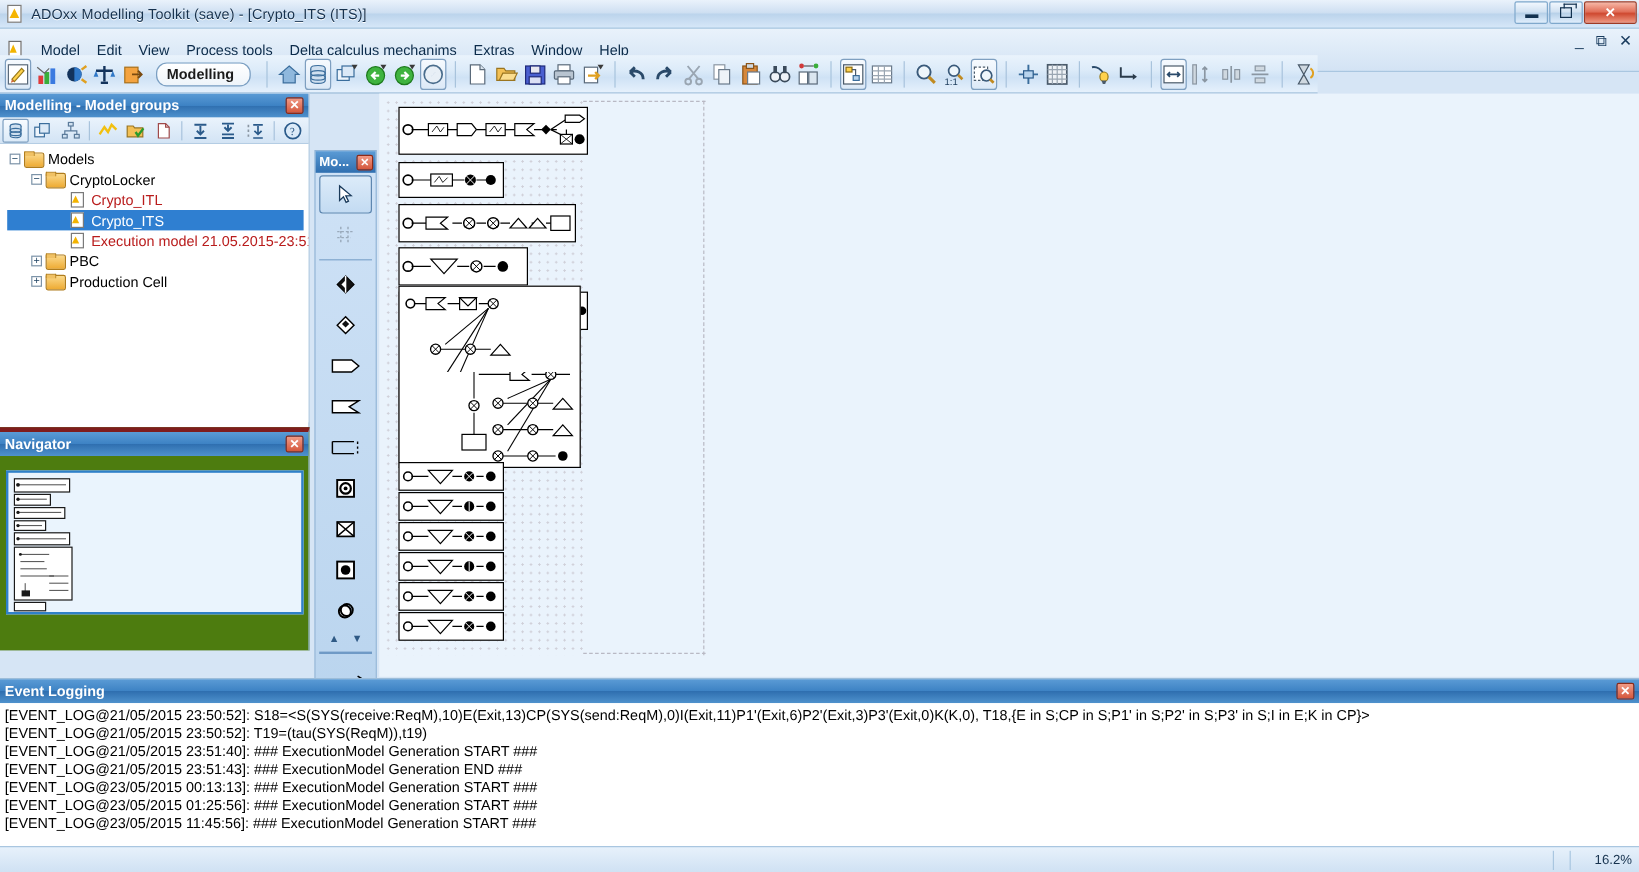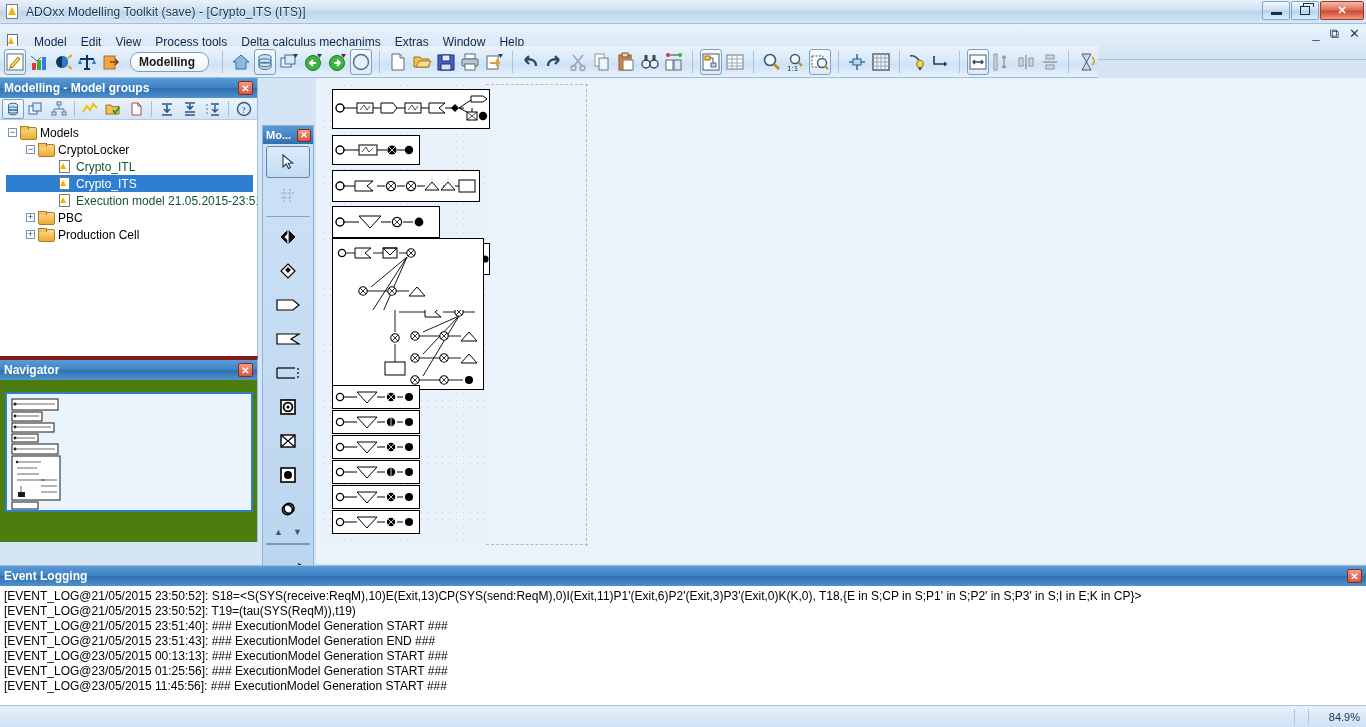--- a/index.html
+++ b/index.html
@@ -129,21 +129,21 @@
     background: linear-gradient(to bottom,#fbd98b,#eeab33); border:1px solid #b07d1d; border-radius:1px 2px 2px 2px;
   }
   .folder:after {
     content:''; position:absolute; left:0; top:0px; width:7px; height:3px;
     background:#f0c164; border:1px solid #b07d1d; border-bottom:none; border-radius:1px 1px 0 0;
   }
   .docicon { width: 14px; height: 14px; margin-right: 4px; flex:0 0 auto; position: relative; }
   .docicon .pg { position:absolute; left:1px; top:0; width:11px; height:13px; background:#fff; border:1px solid #7a7a7a; }
   .docicon .tri { position:absolute; left:2px; top:3px; width:0;height:0;
     border-left:3px solid transparent;border-right:3px solid transparent;border-bottom:6px solid #f3b300; }
-  .tlabel { color: #14532d; cursor: pointer; }
+  .tlabel { color: #b91c1c; cursor: pointer; }
   .tlabel.plain { color: #000; }
   .tnode.selected { background: #2f7fd1; }
   .tnode.selected .tlabel { color: #ffffff; }
   .hscroll {
     position: absolute; left: 0; bottom: 0; width: 258px; height: 18px;
     background: #f0f0f0; border-top: 1px solid #cfd9e2; display: flex; align-items: center;
   }
   .hs-arrow { width: 17px; height: 16px; display:flex; align-items:center; justify-content:center;
     color:#4a5a6a; font-size:9px; cursor:pointer; }
   .hs-track { flex: 1; height: 15px; background:#f5f5f5; position: relative; }
@@ -1123,16 +1123,16 @@
       <div class="el-line">[EVENT_LOG@21/05/2015 23:51:40]: ### ExecutionModel Generation START ###</div>
       <div class="el-line">[EVENT_LOG@21/05/2015 23:51:43]: ### ExecutionModel Generation END ###</div>
       <div class="el-line">[EVENT_LOG@23/05/2015 00:13:13]: ### ExecutionModel Generation START ###</div>
       <div class="el-line">[EVENT_LOG@23/05/2015 01:25:56]: ### ExecutionModel Generation START ###</div>
       <div class="el-line">[EVENT_LOG@23/05/2015 11:45:56]: ### ExecutionModel Generation START ###</div>
     </div>
   </div>
 
   <div class="statusbar">
     <div class="sb-cell" style="width:14px"></div>
-    <div class="sb-cell" style="width:58px;justify-content:flex-end">84.9%</div>
+    <div class="sb-cell" style="width:58px;justify-content:flex-end">16.2%</div>
   </div>
 
 </div>
 
 </body></html>

